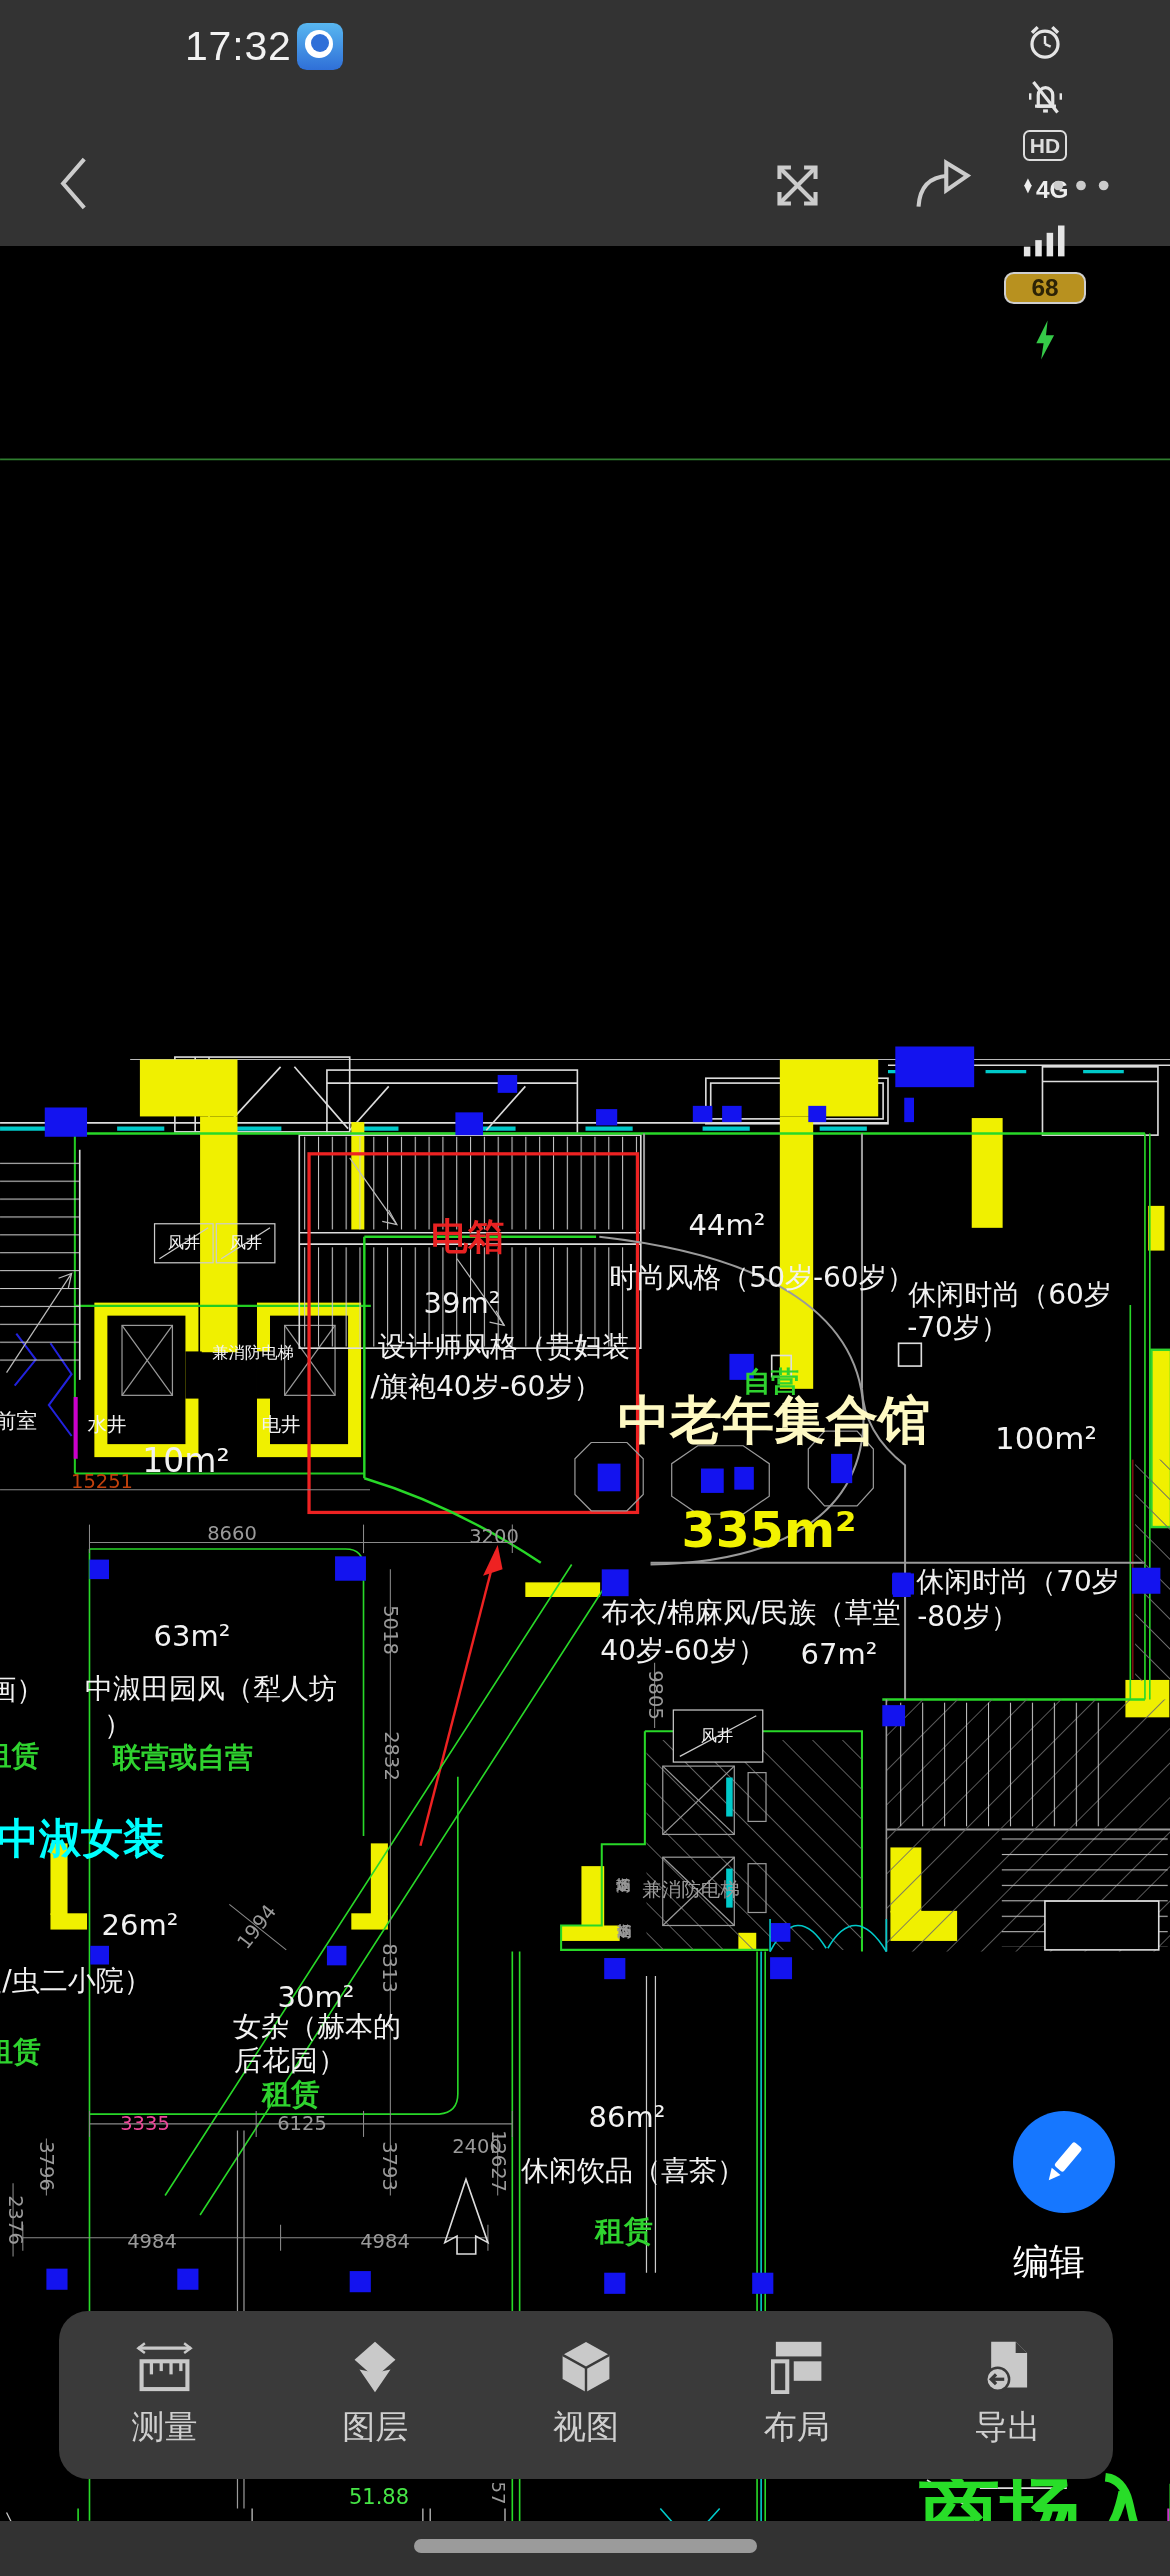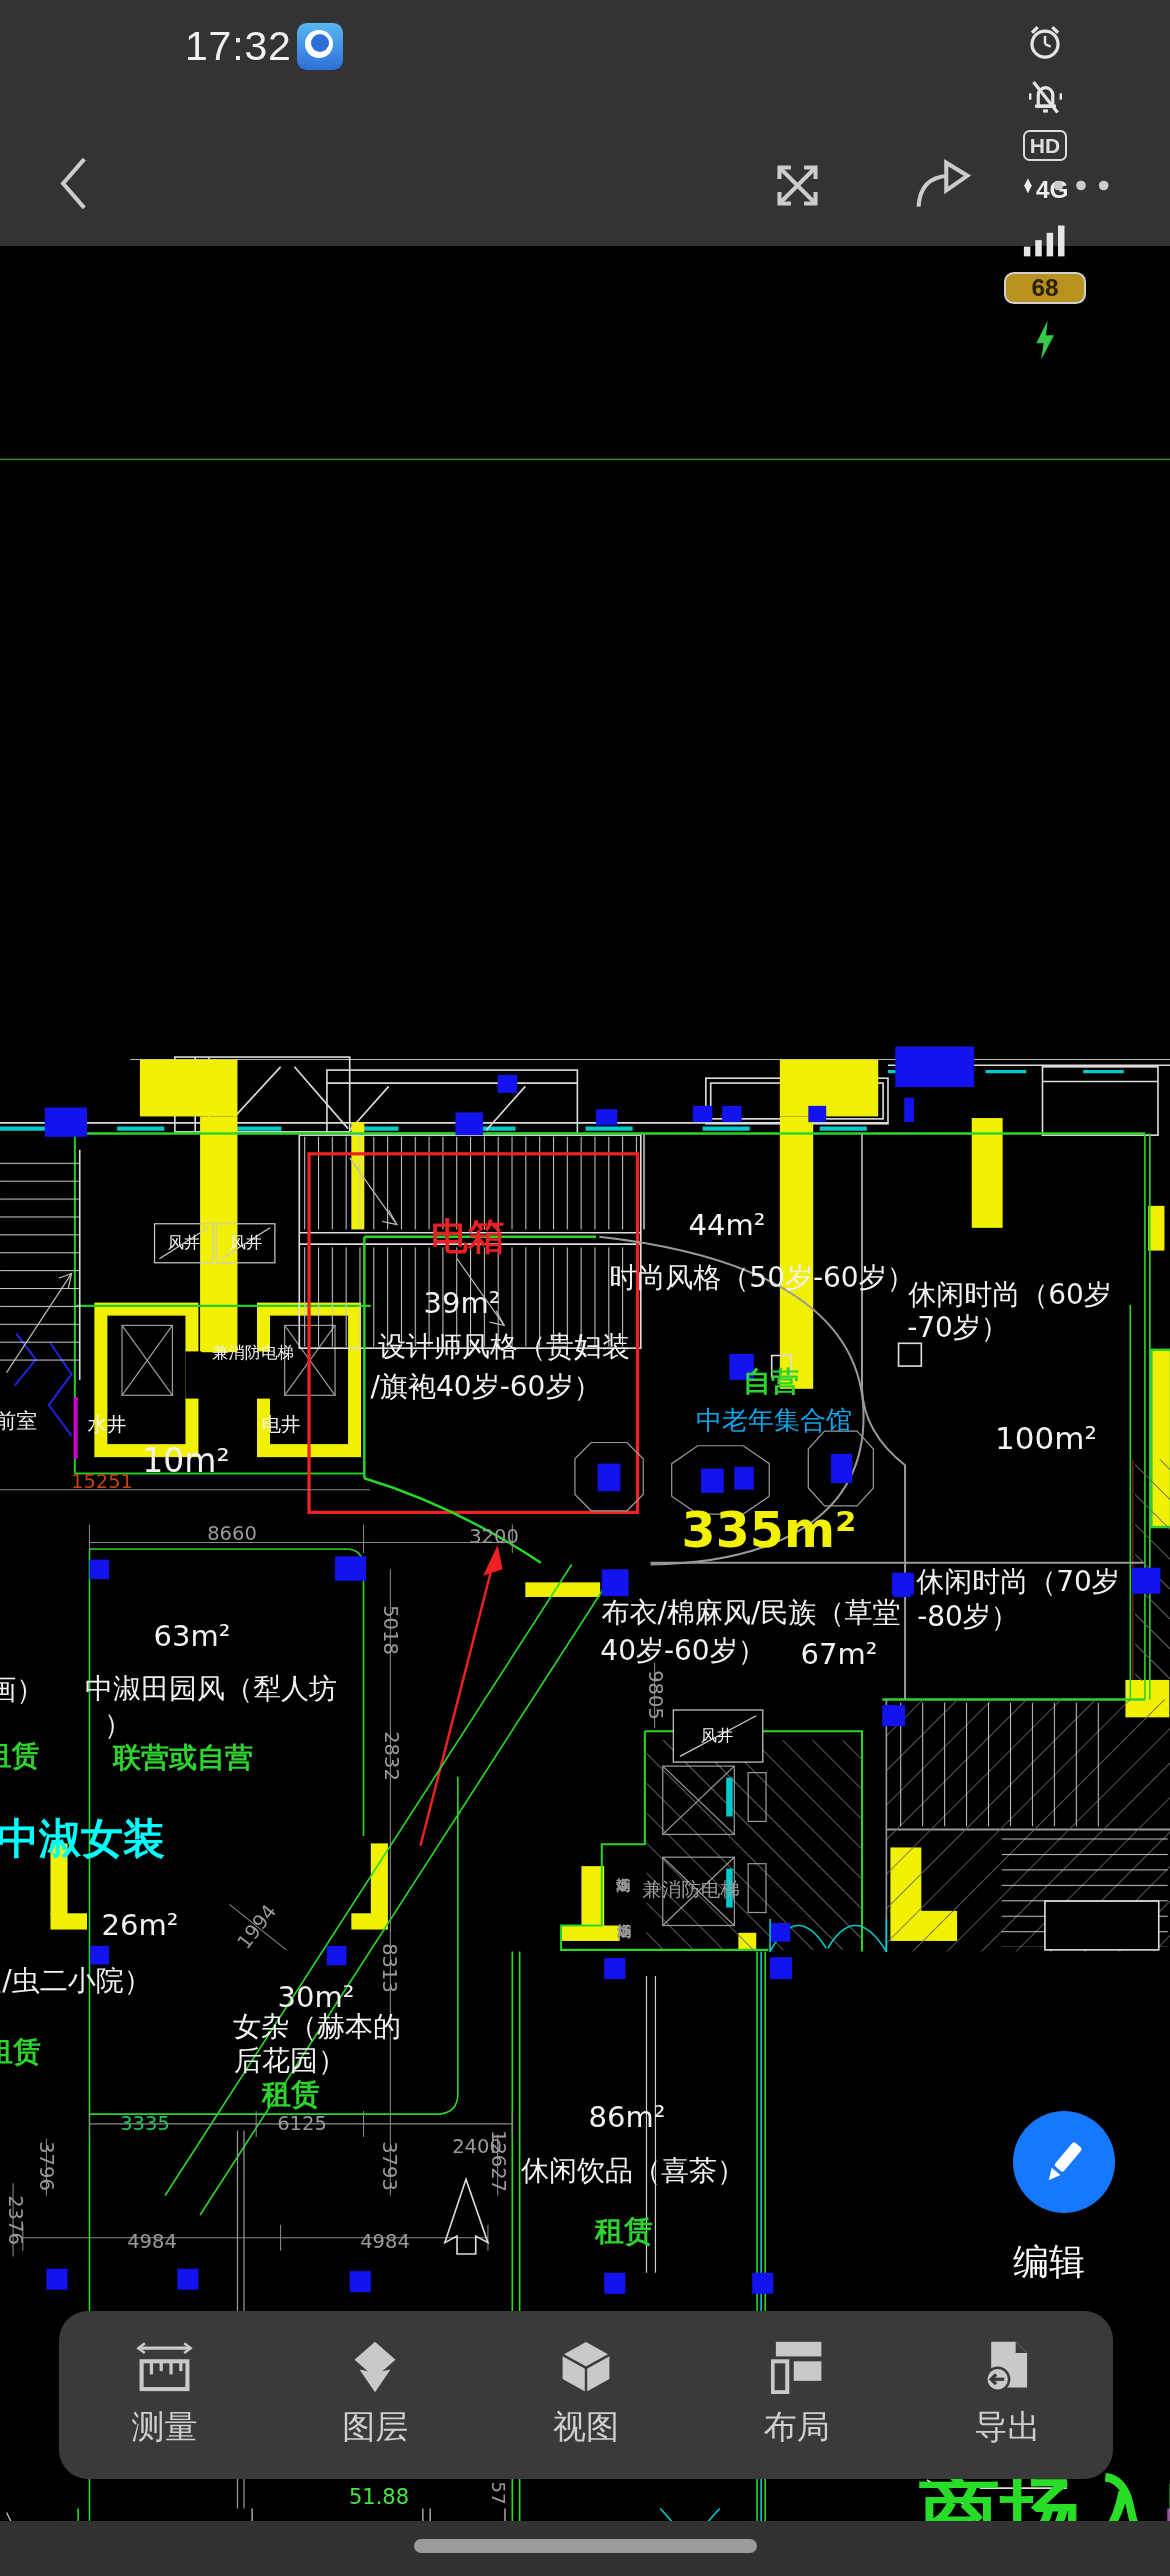--- a/index.html
+++ b/index.html
@@ -315,21 +315,21 @@
 <div id="cad-labels">
     <div class="cad-label" style="left: 468px; top: 1190px; font-size: 37px; color: rgb(232, 34, 34); font-weight: bold; transform: translate(-50%, -50%) rotate(0deg); margin-top: 46px;">电箱</div>
     <div class="cad-label" style="left: 462px; top: 1303px; font-size: 29px; color: rgb(242, 242, 242); transform: translate(-50%, -50%) rotate(0deg);">39m²</div>
     <div class="cad-label" style="left: 504px; top: 1347px; font-size: 28px; color: rgb(242, 242, 242); transform: translate(-50%, -50%) rotate(0deg);">设计师风格（贵妇装</div>
     <div class="cad-label" style="left: 486px; top: 1387px; font-size: 28px; color: rgb(242, 242, 242); transform: translate(-50%, -50%) rotate(0deg);">/旗袍40岁-60岁）</div>
     <div class="cad-label" style="left: 727px; top: 1225px; font-size: 29px; color: rgb(242, 242, 242); transform: translate(-50%, -50%) rotate(0deg);">44m²</div>
     <div class="cad-label" style="left: 762px; top: 1278px; font-size: 28px; color: rgb(242, 242, 242); transform: translate(-50%, -50%) rotate(0deg);">时尚风格（50岁-60岁）</div>
     <div class="cad-label" style="left: 1010px; top: 1295px; font-size: 28px; color: rgb(242, 242, 242); transform: translate(-50%, -50%) rotate(0deg);">休闲时尚（60岁</div>
     <div class="cad-label" style="left: 958px; top: 1328px; font-size: 28px; color: rgb(242, 242, 242); transform: translate(-50%, -50%) rotate(0deg);">-70岁）</div>
     <div class="cad-label" style="left: 771px; top: 1382px; font-size: 28px; color: rgb(47, 211, 47); font-weight: bold; transform: translate(-50%, -50%) rotate(0deg);">自营</div>
-    <div class="cad-label" style="left: 774px; top: 1420px; font-size: 26px; color: #0ea5e9; font-weight: normal; transform: translate(-50%, -50%) rotate(0deg);">中老年集合馆</div>
+    <div class="cad-label" style="left: 774px; top: 1420px; font-size: 52px; color: #fef9c3; font-weight: bold; transform: translate(-50%, -50%) rotate(0deg);">中老年集合馆</div>
     <div class="cad-label" style="left: 1046px; top: 1438px; font-size: 31px; color: rgb(242, 242, 242); transform: translate(-50%, -50%) rotate(0deg);">100m²</div>
     <div class="cad-label" style="left: 769px; top: 1530px; font-size: 49px; color: rgb(242, 242, 0); font-weight: bold; transform: translate(-50%, -50%) rotate(0deg);">335m²</div>
     <div class="cad-label" style="left: 1018px; top: 1582px; font-size: 28px; color: rgb(242, 242, 242); transform: translate(-50%, -50%) rotate(0deg);">休闲时尚（70岁</div>
     <div class="cad-label" style="left: 968px; top: 1617px; font-size: 28px; color: rgb(242, 242, 242); transform: translate(-50%, -50%) rotate(0deg);">-80岁）</div>
     <div class="cad-label" style="left: 751px; top: 1613px; font-size: 28px; color: rgb(242, 242, 242); transform: translate(-50%, -50%) rotate(0deg);">布衣/棉麻风/民族（草堂</div>
     <div class="cad-label" style="left: 683px; top: 1651px; font-size: 28px; color: rgb(242, 242, 242); transform: translate(-50%, -50%) rotate(0deg);">40岁-60岁）</div>
     <div class="cad-label" style="left: 839px; top: 1654px; font-size: 29px; color: rgb(242, 242, 242); transform: translate(-50%, -50%) rotate(0deg);">67m²</div>
     <div class="cad-label" style="left: 186px; top: 1460px; font-size: 33px; color: rgb(242, 242, 242); transform: translate(-50%, -50%) rotate(0deg);">10m²</div>
     <div class="cad-label" style="left: 16.3px; top: 1421px; font-size: 21px; color: rgb(242, 242, 242); transform: translate(-50%, -50%) rotate(0deg);">前室</div>
     <div class="cad-label" style="left: 107px; top: 1425px; font-size: 19.5px; color: rgb(242, 242, 242); transform: translate(-50%, -50%) rotate(0deg);">水井</div>
@@ -359,21 +359,21 @@
     <div class="cad-label" style="left: 623px; top: 1866px; font-size: 14.6px; color: rgb(154, 154, 154); writing-mode: vertical-rl; transform: translate(-50%, -50%) rotate(0deg);">商场烟道</div>
     <div class="cad-label" style="left: 624px; top: 1912px; font-size: 14.6px; color: rgb(154, 154, 154); writing-mode: vertical-rl; transform: translate(-50%, -50%) rotate(0deg);">商场烟道</div>
     <div class="cad-label" style="left: 102px; top: 1482px; font-size: 19.5px; color: #c2410c; transform: translate(-50%, -50%) rotate(0deg); text-align: right;">15251</div>
     <div class="cad-label" style="left: 232px; top: 1534px; font-size: 19.5px; color: rgb(154, 154, 154); transform: translate(-50%, -50%) rotate(0deg);">8660</div>
     <div class="cad-label" style="left: 494px; top: 1537px; font-size: 19.5px; color: rgb(154, 154, 154); transform: translate(-50%, -50%) rotate(0deg);">3200</div>
     <div class="cad-label" style="left: 390px; top: 1630px; font-size: 19.5px; color: rgb(154, 154, 154); transform: translate(-50%, -50%) rotate(90deg);">5018</div>
     <div class="cad-label" style="left: 391px; top: 1756px; font-size: 19.5px; color: rgb(154, 154, 154); transform: translate(-50%, -50%) rotate(90deg);">2832</div>
     <div class="cad-label" style="left: 655px; top: 1695px; font-size: 19.5px; color: rgb(154, 154, 154); transform: translate(-50%, -50%) rotate(90deg);">9805</div>
     <div class="cad-label" style="left: 257px; top: 1927px; font-size: 19.5px; color: rgb(154, 154, 154); transform: translate(-50%, -50%) rotate(-52deg);">1994</div>
     <div class="cad-label" style="left: 389px; top: 1968px; font-size: 19.5px; color: rgb(154, 154, 154); transform: translate(-50%, -50%) rotate(90deg);">8313</div>
-    <div class="cad-label" style="left: 145px; top: 2124px; font-size: 19.5px; color: #22c55e; transform: translate(-50%, -50%) rotate(0deg);">3335</div>
+    <div class="cad-label" style="left: 145px; top: 2124px; font-size: 19.5px; color: #ec4899; transform: translate(-50%, -50%) rotate(0deg);">3335</div>
     <div class="cad-label" style="left: 302px; top: 2124px; font-size: 19.5px; color: rgb(154, 154, 154); transform: translate(-50%, -50%) rotate(0deg);">6125</div>
     <div class="cad-label" style="left: 46px; top: 2166px; font-size: 19.5px; color: rgb(154, 154, 154); transform: translate(-50%, -50%) rotate(90deg);">3796</div>
     <div class="cad-label" style="left: 389px; top: 2166px; font-size: 19.5px; color: rgb(154, 154, 154); transform: translate(-50%, -50%) rotate(90deg);">3793</div>
     <div class="cad-label" style="left: 477px; top: 2147px; font-size: 19.5px; color: rgb(154, 154, 154); transform: translate(-50%, -50%) rotate(0deg);">2400</div>
     <div class="cad-label" style="left: 498px; top: 2161px; font-size: 19.5px; color: rgb(154, 154, 154); transform: translate(-50%, -50%) rotate(90deg);">12627</div>
     <div class="cad-label" style="left: 152px; top: 2242px; font-size: 19.5px; color: rgb(154, 154, 154); transform: translate(-50%, -50%) rotate(0deg);">4984</div>
     <div class="cad-label" style="left: 385px; top: 2242px; font-size: 19.5px; color: rgb(154, 154, 154); transform: translate(-50%, -50%) rotate(0deg);">4984</div>
     <div class="cad-label" style="left: 14.6px; top: 2220px; font-size: 19.5px; color: rgb(154, 154, 154); transform: translate(-50%, -50%) rotate(90deg);">2376</div>
     <div class="cad-label" style="left: 379px; top: 2497px; font-size: 21px; color: rgb(70, 229, 70); transform: translate(-50%, -50%) rotate(0deg);">51.88</div>
     <div class="cad-label" style="left: 498px; top: 2493px; font-size: 18px; color: rgb(154, 154, 154); transform: translate(-50%, -50%) rotate(90deg);">57</div>

